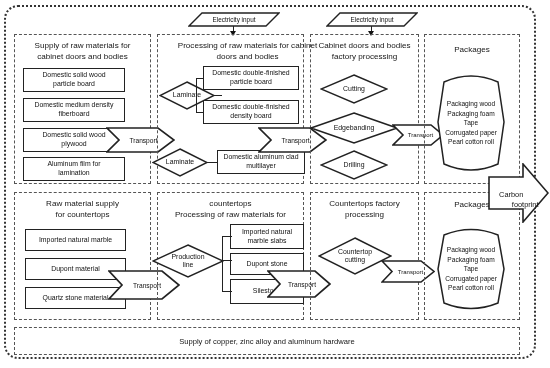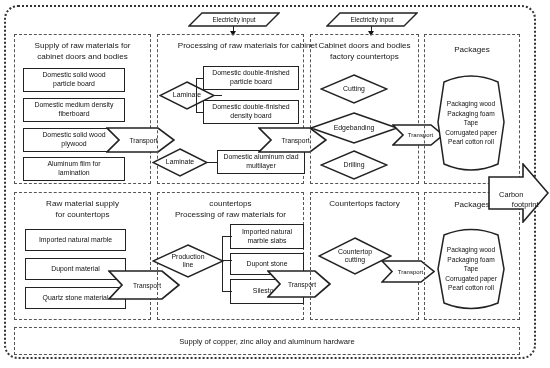--- a/index.html
+++ b/index.html
@@ -201,20 +201,21 @@
   <div class="chev" style="left:106px;top:127px;width:69px;height:26px;">
     <svg width="69" height="26" viewBox="0 0 69 26">
       <polygon points="1,1 52,1 68,13 52,25 1,25 13,13" fill="#fff" stroke="#222" stroke-width="1.7"></polygon>
     </svg>
     <span class="clabel">Transport</span>
   </div>
 
   <div class="panel" style="left:157px;top:34px;width:147px;height:150px;"></div>
   <div class="panel-title" style="left:176px;top:41px;width:143px;">
     <div>Processing of raw materials for cabinet</div>
+    <div>doors and bodies</div>
   </div>
 
   <div class="diamond" style="left:159px;top:81px;width:56px;height:29px;">
     <svg width="56" height="29" viewBox="0 0 56 29">
       <polygon points="28,1 55,14.5 28,28 1,14.5" fill="#fff" stroke="#222" stroke-width="1.4"></polygon>
     </svg>
     <span class="dlabel">Laminate</span>
   </div>
 
   <div class="mbox" style="left:203px;top:66px;width:96px;height:24px;">
@@ -253,21 +254,21 @@
   <div class="chev" style="left:258px;top:127px;width:69px;height:26px;">
     <svg width="69" height="26" viewBox="0 0 69 26">
       <polygon points="1,1 52,1 68,13 52,25 1,25 13,13" fill="#fff" stroke="#222" stroke-width="1.7"></polygon>
     </svg>
     <span class="clabel">Transport</span>
   </div>
 
   <div class="panel" style="left:310px;top:34px;width:109px;height:150px;"></div>
   <div class="panel-title" style="left:312px;top:41px;width:105px;">
     <div>Cabinet doors and bodies</div>
-    <div>factory countertops</div>
+    <div>factory processing</div>
   </div>
 
   <div class="diamond" style="left:320px;top:74px;width:68px;height:30px;">
     <svg width="68" height="30" viewBox="0 0 68 30">
       <polygon points="34,1 67,15 34,29 1,15" fill="#fff" stroke="#222" stroke-width="1.4"></polygon>
     </svg>
     <span class="dlabel">Cutting</span>
   </div>
   <div class="diamond" style="left:310px;top:112px;width:88px;height:32px;">
     <svg width="88" height="32" viewBox="0 0 88 32">
@@ -368,20 +369,21 @@
   <div class="chev" style="left:267px;top:270px;width:64px;height:28px;">
     <svg width="64" height="28" viewBox="0 0 64 28">
       <polygon points="1,1 48,1 63,14 48,27 1,27 13,14" fill="#fff" stroke="#222" stroke-width="1.7"></polygon>
     </svg>
     <span class="clabel">Transport</span>
   </div>
 
   <div class="panel" style="left:310px;top:192px;width:109px;height:128px;"></div>
   <div class="panel-title" style="left:312px;top:199px;width:105px;">
     <div>Countertops factory</div>
+    <div>processing</div>
   </div>
 
   <div class="diamond" style="left:318px;top:237px;width:74px;height:38px;">
     <svg width="74" height="38" viewBox="0 0 74 38">
       <polygon points="37,1 73,19 37,37 1,19" fill="#fff" stroke="#222" stroke-width="1.5"></polygon>
     </svg>
     <span class="dlabel">
       <span style="display:block;">
         <span style="display:block;">Countertop</span>
         <span style="display:block;">cutting</span>

